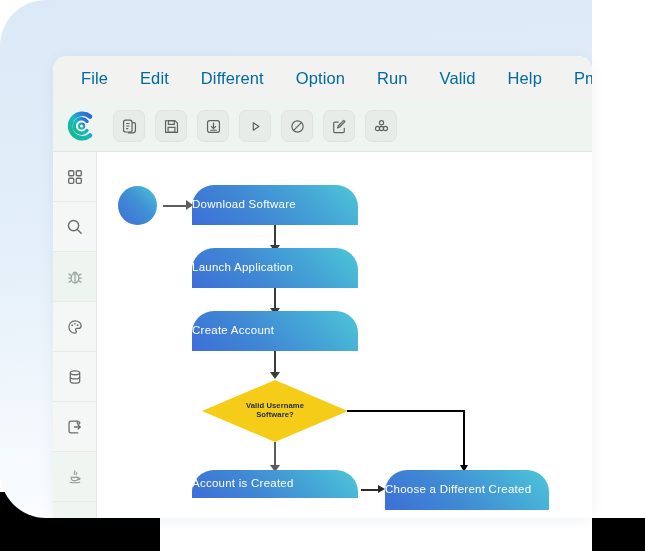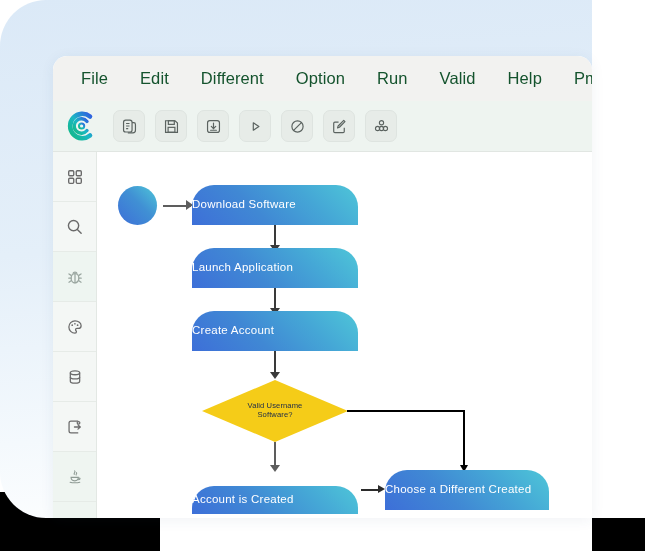--- a/index.html
+++ b/index.html
@@ -81,21 +81,21 @@
     align-items: center;
     padding-left: 12px;
     border-top-left-radius: 14px;
     border-top-right-radius: 14px;
     box-sizing: border-box;
     white-space: nowrap;
     overflow: hidden;
   }
   .menu-item {
     font-size: 16.5px;
-    color: #14532d;
+    color: #0369a1;
     padding: 0 16px;
     letter-spacing: .1px;
     cursor: default;
   }
 
   
   .toolbar {
     height: 51px;
     background: #eef4f0;
     display: flex;
@@ -175,21 +175,21 @@
   .fc-diamond {
     position: absolute;
     display: flex;
     align-items: center;
     justify-content: center;
   }
   .fc-diamond .dlabel {
     position: absolute;
     color: #1b2a4a;
     font-size: 7.6px;
-    font-weight: normal;
+    font-weight: bold;
     text-align: center;
     line-height: 1.25;
     letter-spacing: .1px;
     width: 100%;
   }
   .fc-line { position: absolute; background: #3a3a3a; }
 </style>
 </head>
 <body>
 
@@ -425,21 +425,21 @@
         <div style="
              position:absolute; left:173px; top:313px; width:0; height:0;
              border-top:7px solid #5d5d5d; border-left:5px solid transparent; border-right:5px solid transparent;"></div>
 
         <div class="fc-line" style="left:250px; top:258px; width:118px; height:1.6px; background:#000;"></div>
         <div class="fc-line" style="left:366px; top:258px; width:1.6px; height:57px; background:#000;"></div>
         <div style="
              position:absolute; left:363px; top:313px; width:0; height:0;
              border-top:7px solid #000; border-left:4px solid transparent; border-right:4px solid transparent;"></div>
 
-        <div class="fc-node" style="left:95px; top:334px; width:166px; height:28px;">
+        <div class="fc-node" style="left:95px; top:318px; width:166px; height:28px;">
           <span>Account is Created</span>
         </div>
 
         <div class="fc-line" style="left:264px; top:337px; width:20px; height:1.6px; background:#2b2b2b;"></div>
         <div style="
              position:absolute; left:281px; top:333px; width:0; height:0;
              border-left:7px solid #2b2b2b; border-top:4.5px solid transparent; border-bottom:4.5px solid transparent;"></div>
 
         <div class="fc-node" style="left:288px; top:318px; width:164px; height:40px;">
           <span>Choose a Different Created</span>

